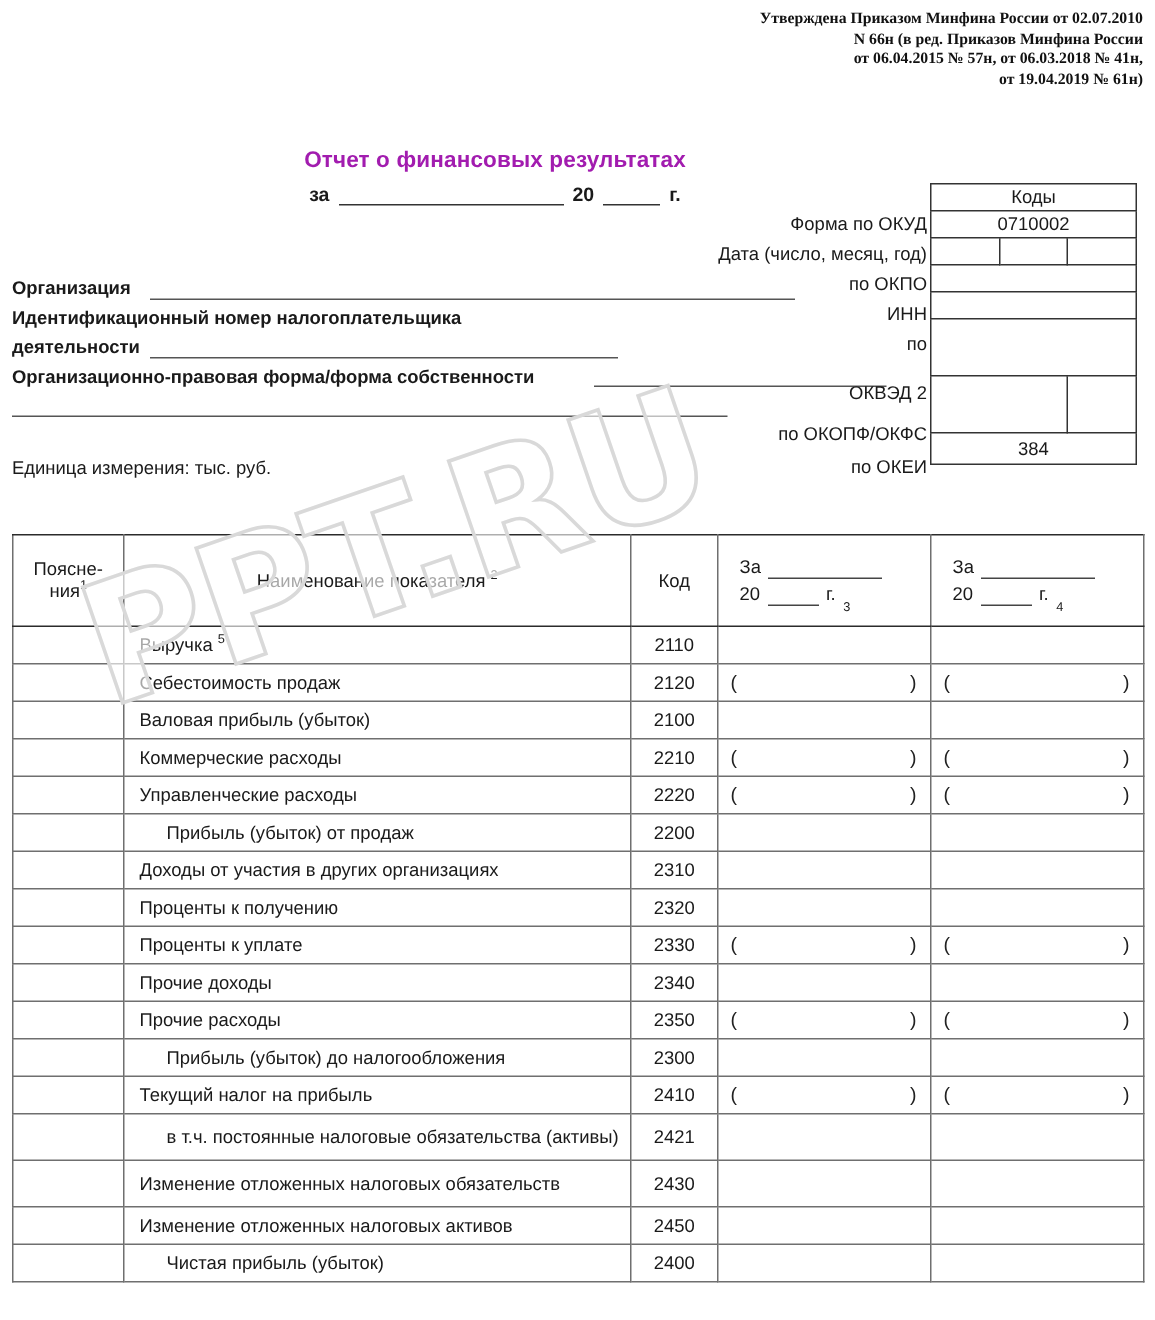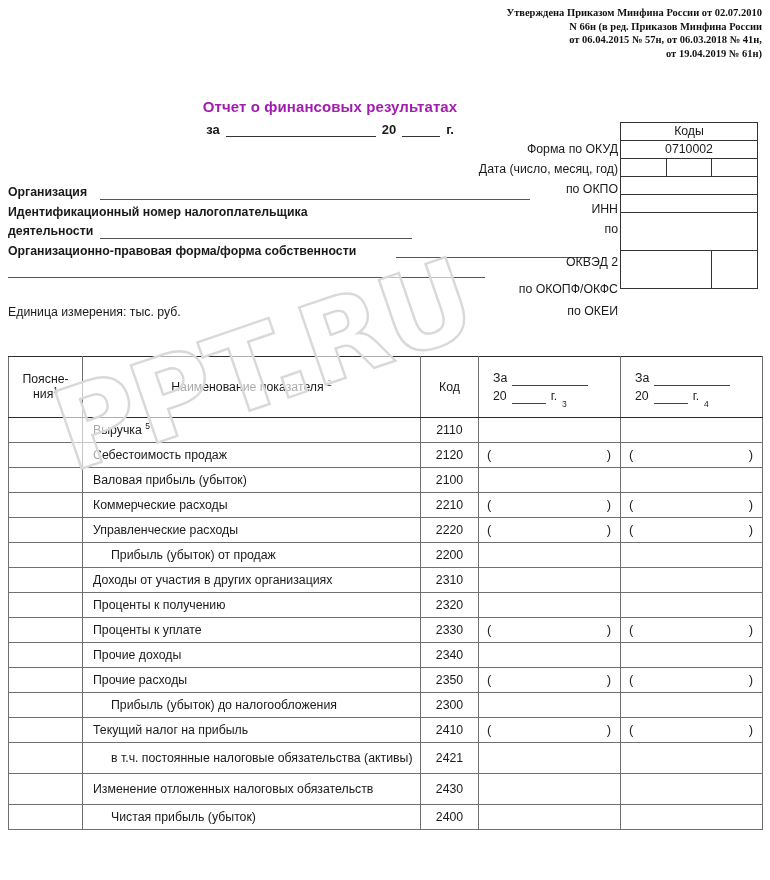--- a/index.html
+++ b/index.html
@@ -290,20 +290,23 @@
   </tr>
   <tr>
     <td colspan="3" class="blank"></td>
   </tr>
   <tr>
     <td colspan="3" class="blank" style="height:37px;"></td>
   </tr>
   <tr>
     <td colspan="2" class="blank" style="height:37px;"></td>
     <td class="blank"></td>
+  </tr>
+  <tr>
+    <td colspan="3" class="tall">384</td>
   </tr>
 </tbody>
   </table>
 
 <table class="main-table">
   <colgroup>
     <col class="col-expl">
       <col class="col-name">
       <col class="col-code">
       <col class="col-per1">
@@ -486,20 +489,27 @@
         <td class="td-val vsep-strong"></td>
         <td class="td-val vsep-strong"></td>
       </tr>
       <tr class="row-mid hr-strong">
         <td class="td-expl"></td>
         <td class="td-name two-line"><span>Изменение отложенных налоговых обязательств</span></td>
         <td class="td-code"><span>2430</span></td>
         <td class="td-val vsep-strong"></td>
         <td class="td-val vsep-strong"></td>
       </tr>
+      <tr>
+        <td class="td-expl"></td>
+        <td class="td-name"><span>Изменение отложенных налоговых активов</span></td>
+        <td class="td-code"><span>2450</span></td>
+        <td class="td-val vsep-strong"></td>
+        <td class="td-val vsep-strong"></td>
+      </tr>
       <tr class="hr-strong">
         <td class="td-expl"></td>
         <td class="td-name indent"><span>Чистая прибыль (убыток)</span></td>
         <td class="td-code"><span>2400</span></td>
         <td class="td-val vsep-strong"></td>
         <td class="td-val vsep-strong"></td>
       </tr>
     </tbody>
 </table>
 

